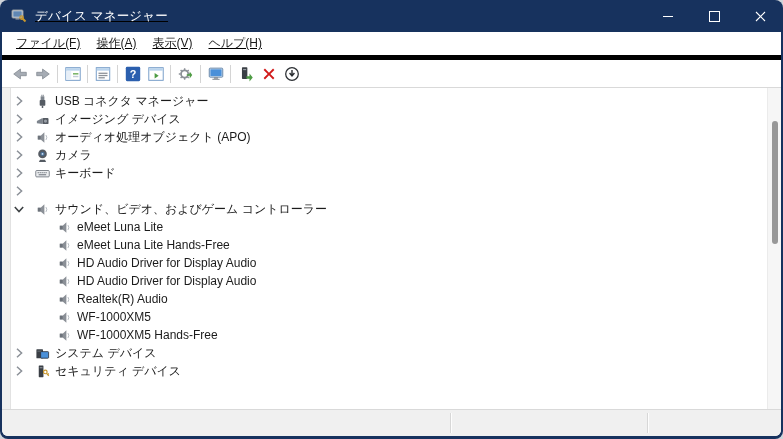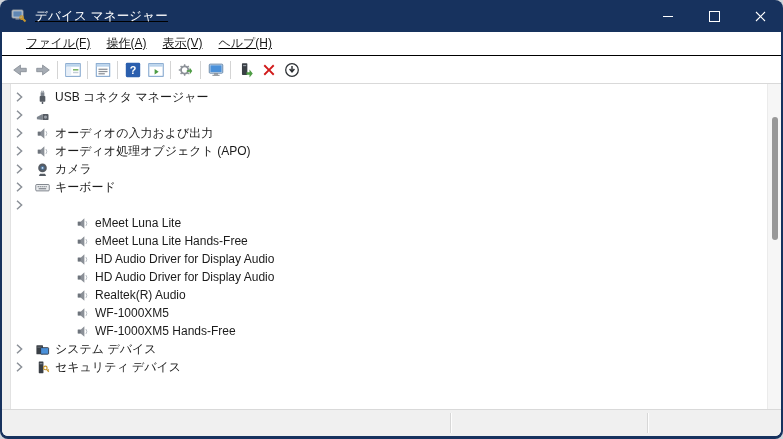--- a/index.html
+++ b/index.html
@@ -7,33 +7,33 @@
   
   .titlebar{height:32px;display:flex;align-items:center;color:#fff;flex:0 0 32px;}
   .title-icon{width:16px;height:16px;margin-left:11px;margin-right:8px;display:inline-flex;}
   .title-text{font-size:12.5px;letter-spacing:.2px;}
   .win-controls{margin-left:auto;display:flex;height:32px;}
   .win-btn{width:46px;height:32px;display:flex;align-items:center;justify-content:center;cursor:pointer;}
   .min-glyph{width:10px;height:1px;background:#fff;display:block;}
   .max-glyph{width:9px;height:9px;border:1px solid #fff;display:block;}
   
   .client{flex:1;margin:0 2px 3px 2px;background:#fff;border-radius:0 0 6px 6px;overflow:hidden;position:relative;display:flex;flex-direction:column;}
-  .menubar{height:23px;flex:0 0 23px;background:#fff;display:flex;align-items:center;padding-left:16px;border-bottom:1px solid #000000;}
+  .menubar{height:23px;flex:0 0 23px;background:#fff;display:flex;align-items:center;padding-left:6px;border-bottom:5px solid #000000;}
   .menu-item{font-size:12px;color:#1b1b1b;padding:2px 8px;cursor:default;}
   .toolbar{height:27px;flex:0 0 27px;background:#fff;display:flex;align-items:center;padding-left:6px;border-bottom:1px solid #d9d9d9;}
   .tbtn{width:23px;height:22px;display:flex;align-items:center;justify-content:center;cursor:pointer;}
   .tbtn svg{width:18px;height:18px;}
   .tsep{width:1px;height:18px;background:#d4d4d4;margin:0 3px;}
   
   .content{flex:1;position:relative;background:#fff;overflow:hidden;}
   .gutter{position:absolute;left:0;top:0;bottom:0;width:8px;background:#f0f0f0;border-right:1px solid #e2e2e2;}
   .tree{position:absolute;left:9px;top:4px;right:7px;}
   .row{height:18px;display:flex;align-items:center;white-space:nowrap;cursor:default;}
   .row .chev{width:16px;height:16px;flex:0 0 16px;display:inline-flex;align-items:center;justify-content:center;margin-right:5px;}
-  .row.child{padding-left:40px;}
+  .row.child{padding-left:22px;}
   .selwrap{display:inline-flex;align-items:center;padding:0 4px 0 1px;border:1px solid transparent;border-radius:2px;}
   .selwrap.selected{background:#cce8ff;border-color:#99d1ff;}
   .ticon{width:16px;height:16px;display:inline-flex;align-items:center;justify-content:center;margin-right:5px;}
   .ticon svg{width:15px;height:15px;}
   .lbl{font-size:12px;color:#1b1b1b;}
   
   .scrollbar{position:absolute;right:0;top:0;bottom:0;width:13px;background:#f6f6f6;border-left:1px solid #ebebeb;}
   .scroll-thumb{position:absolute;right:3px;top:33px;width:6px;height:123px;background:#989898;border-radius:3px;}
   
   .statusbar{height:26px;flex:0 0 26px;background:#f0f0f0;border-top:1px solid #d9d9d9;position:relative;}
@@ -211,37 +211,21 @@
               </svg>
             </span>
             <span class="selwrap">
               <span class="ticon">
                 <svg viewBox="0 0 16 16">
                   <path d="M2 9.5l6-3.2v6.4L2 12z" fill="#7d848d"></path>
                   <rect x="8" y="6.5" width="6.4" height="6.4" rx="1" fill="#555b63"></rect>
                   <circle cx="11.2" cy="9.7" r="1.7" fill="#9aa0a8"></circle>
                 </svg>
               </span>
-            </span>
-          </div>
-          <div class="row">
-            <span class="chev">
-              <svg viewBox="0 0 16 16">
-                <path d="M6 3.8l4.6 4.2L6 12.2" fill="none" stroke="#8b9097" stroke-width="1.5"></path>
-              </svg>
-            </span>
-            <span class="selwrap">
-              <span class="ticon">
-                <svg viewBox="0 0 16 16">
-                  <path d="M3 6h3l4-3.6v11.2L6 10H3z" fill="#8b9097"></path>
-                  <path d="M3 6h3v4H3z" fill="#6d737b"></path>
-                  <path d="M11.7 5.4q1.8 2.6 0 5.2" stroke="#b2b7be" fill="none" stroke-width="1"></path>
-                </svg>
-              </span>
-              <span class="lbl">オーディオの入力および出力</span>
+              <span class="lbl">イメージング デバイス</span>
             </span>
           </div>
           <div class="row">
             <span class="chev">
               <svg viewBox="0 0 16 16">
                 <path d="M6 3.8l4.6 4.2L6 12.2" fill="none" stroke="#8b9097" stroke-width="1.5"></path>
               </svg>
             </span>
             <span class="selwrap">
               <span class="ticon">
@@ -293,20 +277,37 @@
                 </svg>
               </span>
               <span class="lbl">キーボード</span>
             </span>
           </div>
           <div class="row">
             <span class="chev">
               <svg viewBox="0 0 16 16">
                 <path d="M6 3.8l4.6 4.2L6 12.2" fill="none" stroke="#8b9097" stroke-width="1.5"></path>
               </svg>
+            </span>
+          </div>
+          <div class="row">
+            <span class="chev">
+              <svg viewBox="0 0 16 16">
+                <path d="M3.8 6l4.2 4.6L12.2 6" fill="none" stroke="#3c4043" stroke-width="1.5"></path>
+              </svg>
+            </span>
+            <span class="selwrap">
+              <span class="ticon">
+                <svg viewBox="0 0 16 16">
+                  <path d="M3 6h3l4-3.6v11.2L6 10H3z" fill="#8b9097"></path>
+                  <path d="M3 6h3v4H3z" fill="#6d737b"></path>
+                  <path d="M11.7 5.4q1.8 2.6 0 5.2" stroke="#b2b7be" fill="none" stroke-width="1"></path>
+                </svg>
+              </span>
+              <span class="lbl">サウンド、ビデオ、およびゲーム コントローラー</span>
             </span>
           </div>
           <div class="row child">
             <span class="chev"></span>
             <span class="selwrap">
               <span class="ticon">
                 <svg viewBox="0 0 16 16">
                   <path d="M3 6h3l4-3.6v11.2L6 10H3z" fill="#8b9097"></path>
                   <path d="M3 6h3v4H3z" fill="#6d737b"></path>
                   <path d="M11.7 5.4q1.8 2.6 0 5.2" stroke="#b2b7be" fill="none" stroke-width="1"></path>

